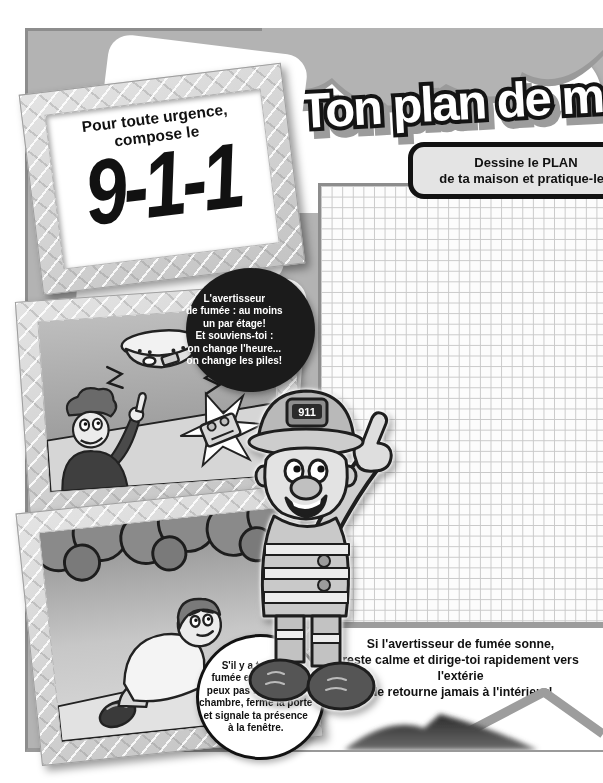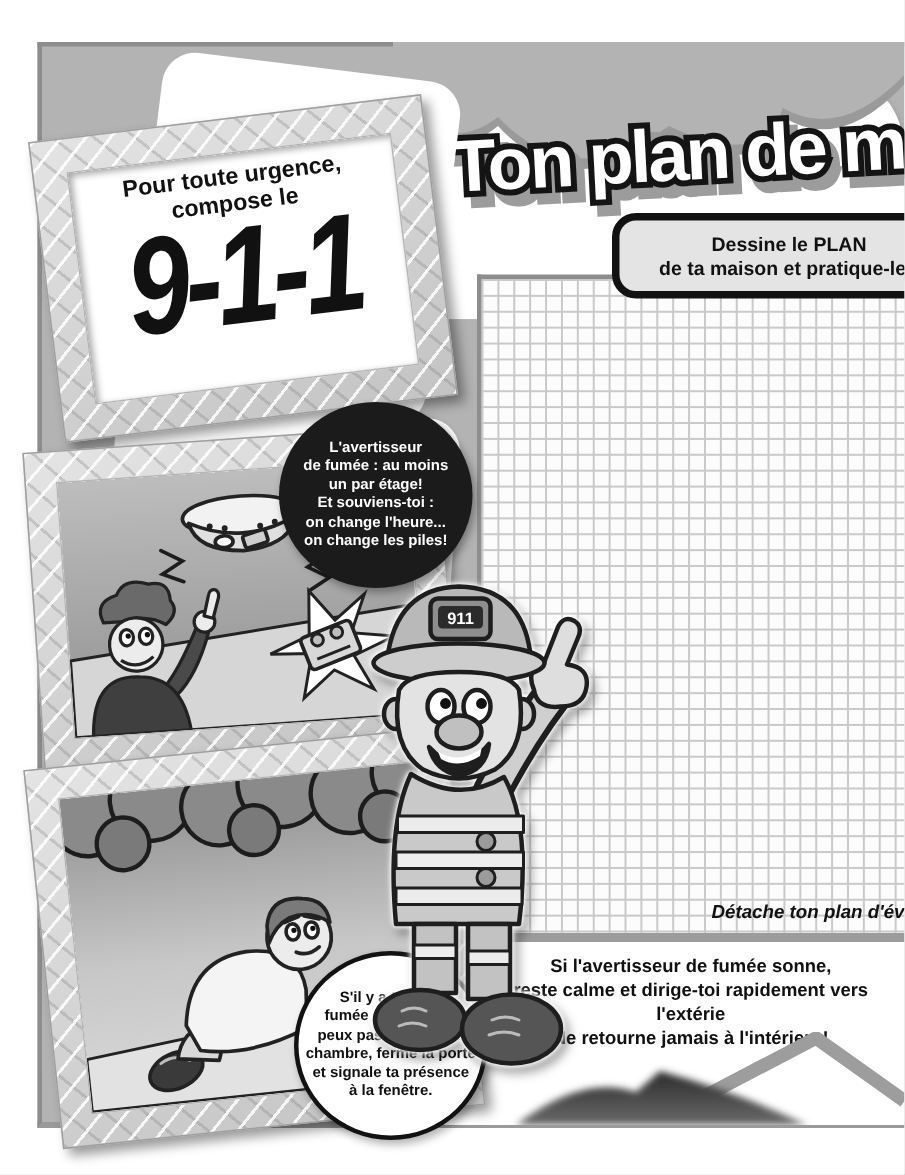--- a/index.html
+++ b/index.html
@@ -48,21 +48,21 @@
   .sign-inner{inset:22px;display:flex;flex-direction:column;align-items:center;justify-content:flex-start;}
   .sign-heading{font-weight:bold;font-size:15.5px;line-height:1.15;text-align:center;margin-top:7px;}
   .sign-number{font-weight:900;font-style:italic;font-size:92px;letter-spacing:-5px;line-height:.95;
                transform:scaleX(.82);margin-top:-4px;}
 
   .frame-photo1{left:22px;top:292px;width:275px;height:212px;transform:rotate(-4deg);z-index:3;}
   .frame-photo2{left:28px;top:498px;width:281px;height:252px;transform:rotate(-6deg);z-index:3;}
   .scene{position:absolute;inset:0;width:100%;height:100%;}
 
   
-  .bubble{position:absolute;border-radius:50%;display:flex;align-items:center;justify-content:center;
+  .bubble{position:absolute;border-radius:50%;display:flex;align-items:center;justify-content:flex-start;
           text-align:center;font-weight:bold;z-index:5;box-sizing:border-box;}
   .bubble span{font-size:10px;line-height:12.5px;display:block;}
   .bubble-black{background:#1b1b1b;color:#fff;box-shadow:2px 3px 6px rgba(0,0,0,.35);}
   .bubble-white{background:#fff;color:#111;border:3px solid #121212;box-shadow:2px 3px 6px rgba(0,0,0,.3);}
   .bubble-detector{left:186px;top:268px;width:129px;height:124px;}
   .bubble-smoke{left:50px;top:520px;width:137px;height:130px;}
   .bubble-window{left:196px;top:634px;width:129px;height:126px;}
 
   
   .mascot{position:absolute;left:228px;top:378px;width:180px;height:340px;z-index:6;
@@ -93,21 +93,20 @@
   </svg>
 
   <div class="instr-box">
     <span class="preline">Dessine le PLAN
 de ta maison et pratique-le r</span>
   </div>
 
   <div class="grid"></div>
   <div class="grid-bottom-bar"></div>
   <div class="white-bottom"></div>
-  <div class="detach-note">Détache ton plan d'év</div>
 
   <div class="splash" style="left:96px;top:44px;width:200px;height:230px;transform:rotate(7deg);"></div>
   <div class="plate frame-911">
     <div class="plate-inner sign-inner">
       <div class="sign-heading preline">Pour toute urgence,
 compose le</div>
       <div class="sign-number">9-1-1</div>
     </div>
   </div>
 

